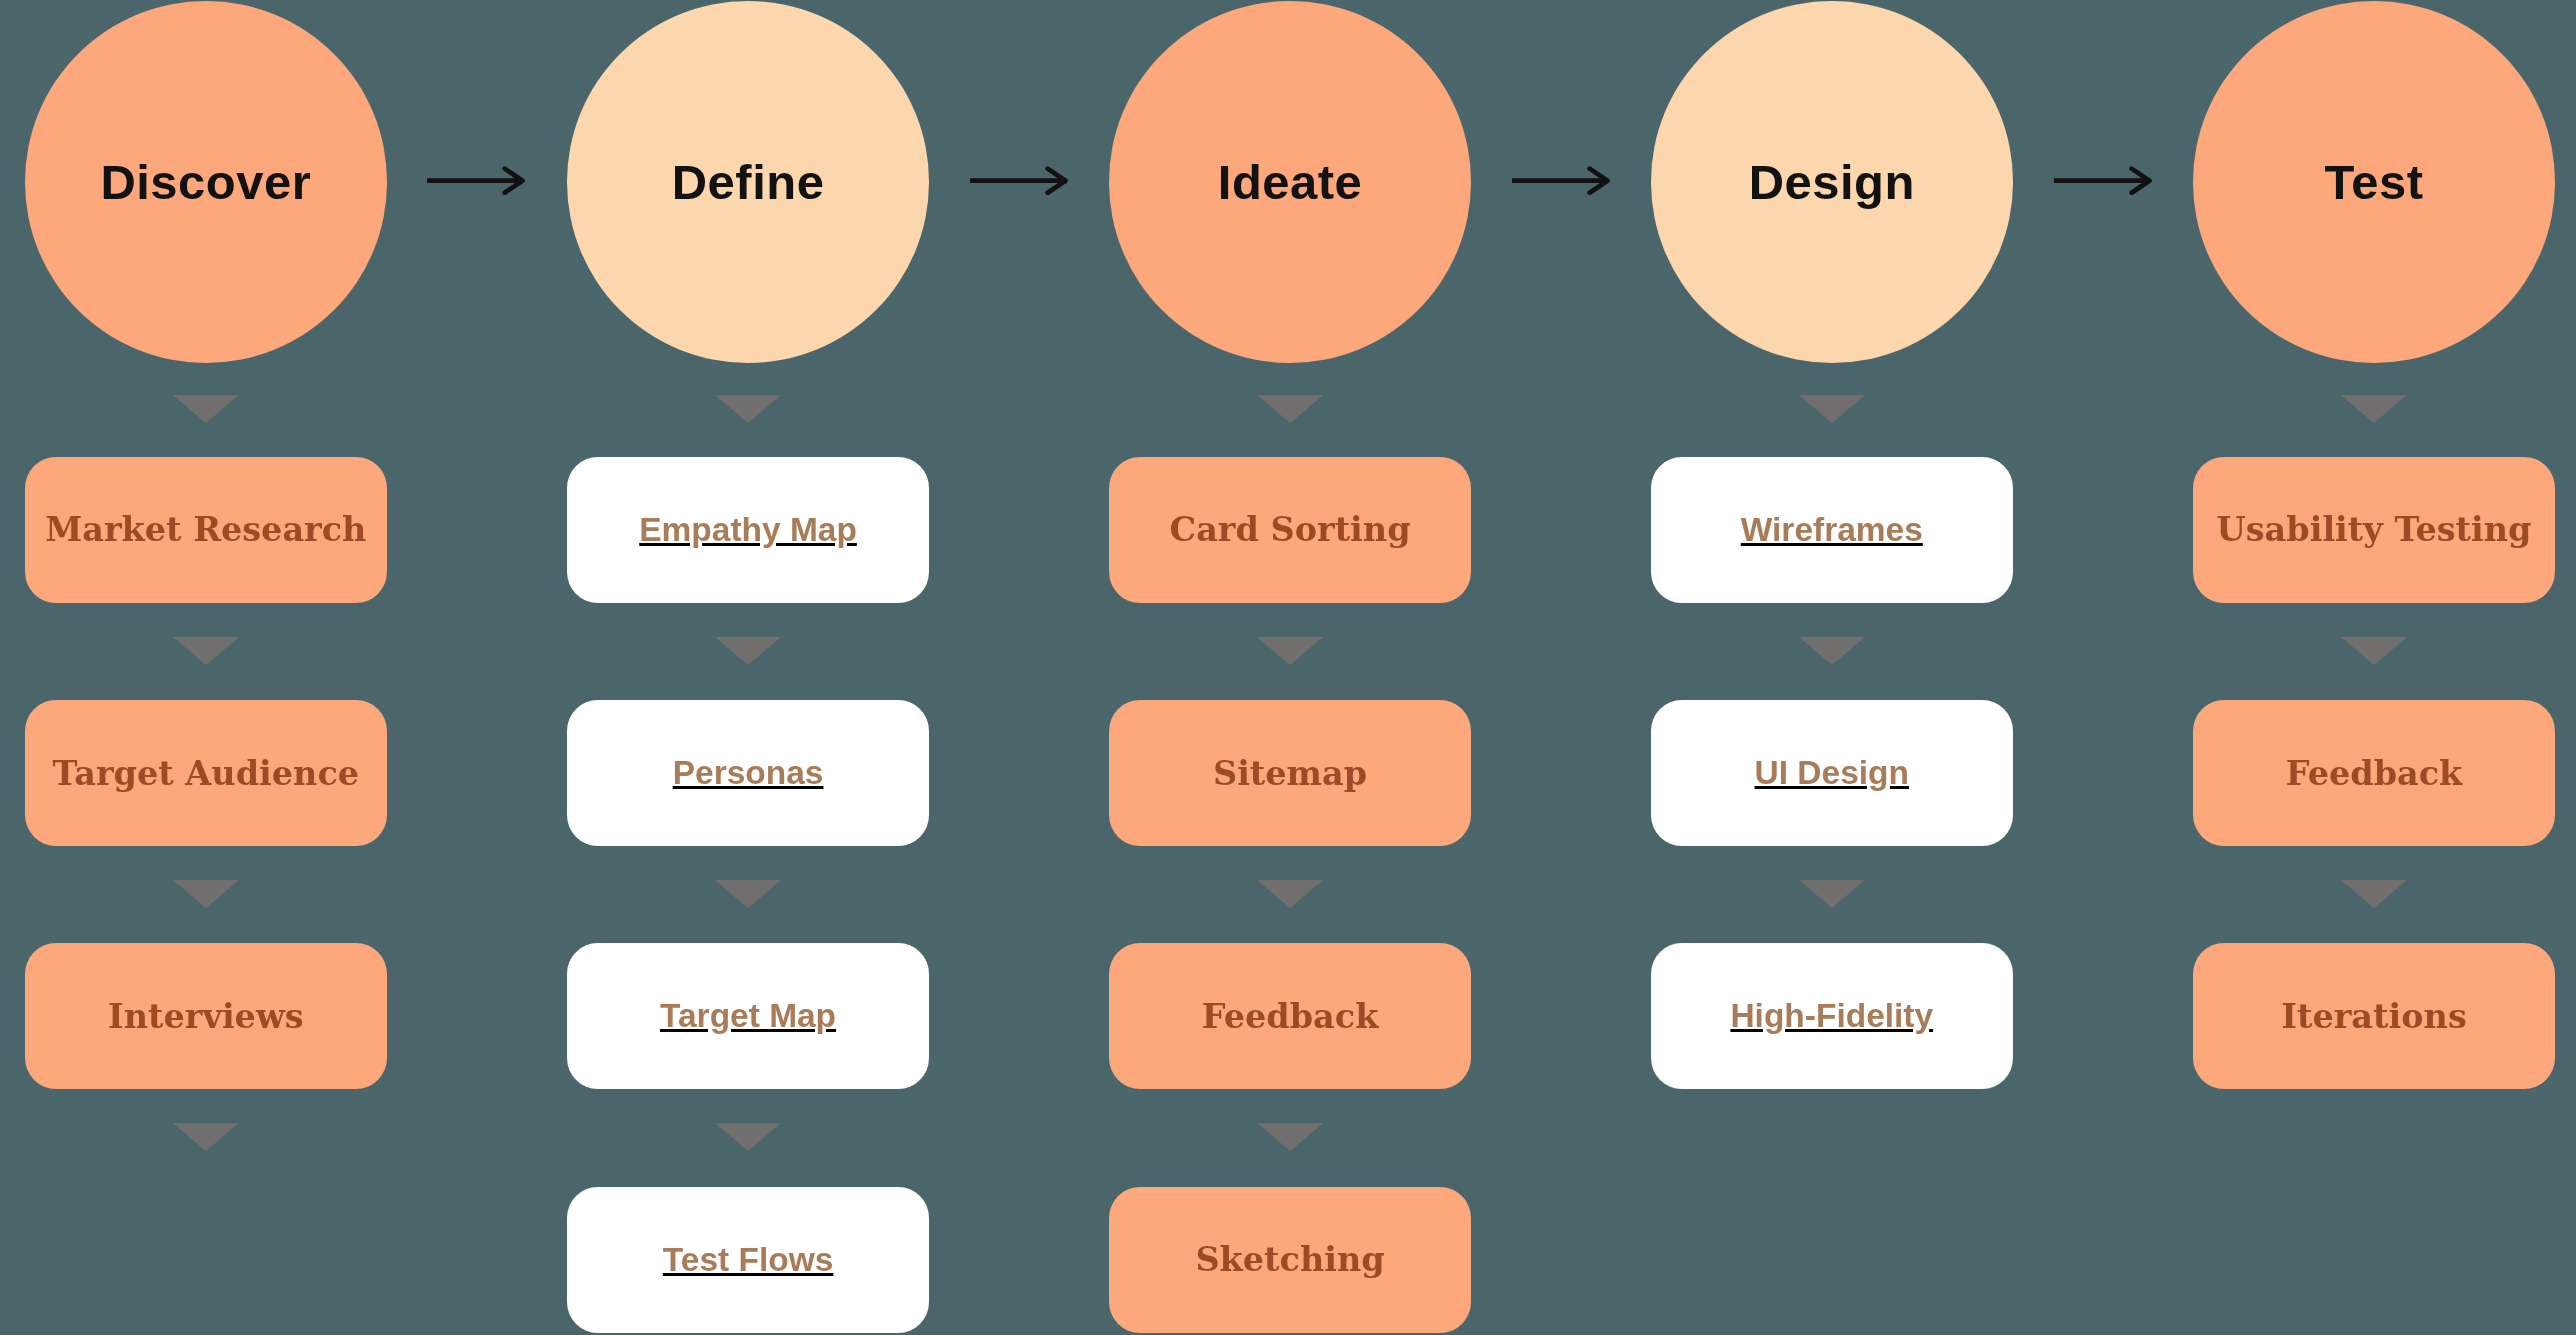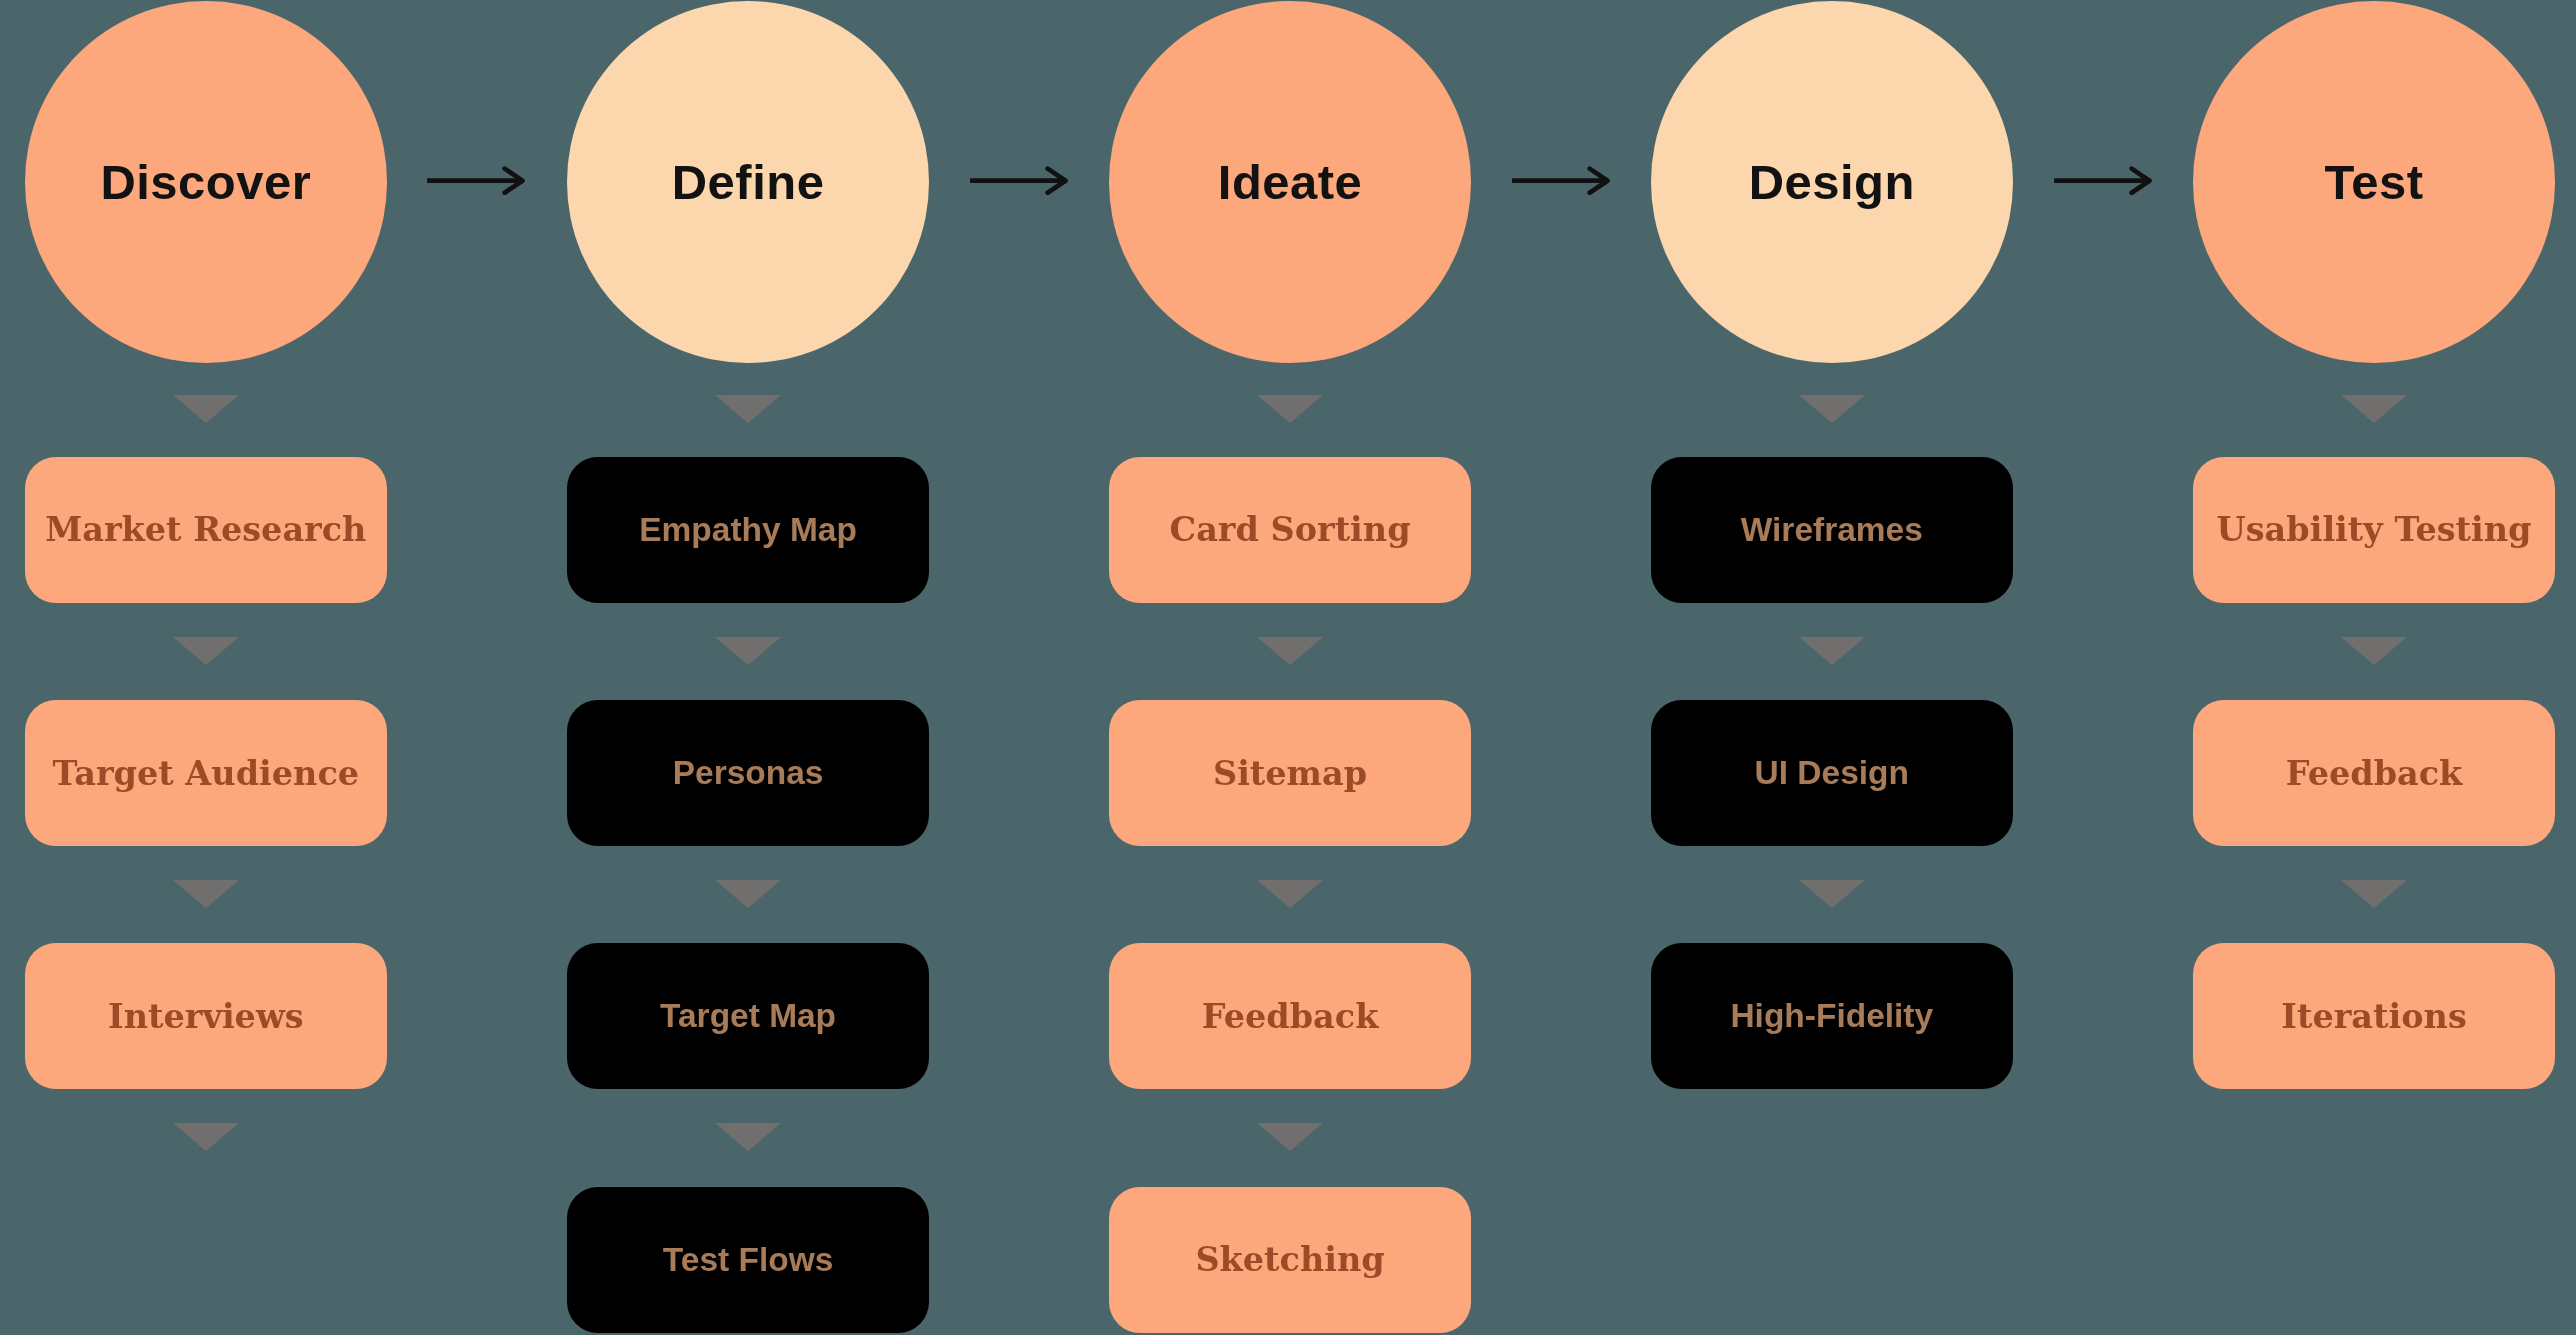--- a/index.html
+++ b/index.html
@@ -6,21 +6,21 @@
   .canvas{position:relative;width:100vw;height:51.83vw;background:#4B666B;overflow:hidden;
           font-family:"Liberation Sans",sans-serif;}
   .circle{position:absolute;width:14.04%;height:27.08%;border-radius:50%;
           display:flex;align-items:center;justify-content:center;top:0.08%;}
   .circle.salmon{background:#FCA77C;}
   .circle.peach{background:#FCD6AC;}
   .circle .lbl{font-size:1.9vw;font-weight:600;color:#121212;letter-spacing:0.02vw;}
   .box{position:absolute;width:14.04%;height:10.93%;border-radius:1.2vw;
        display:flex;align-items:center;justify-content:center;text-align:center;}
   .box.salmon{background:#FCA77C;border-radius:31px;}
-  .box.peach{background:#000000;text-decoration:underline;}
+  .box.peach{background:#ffffff;text-decoration:underline;}
   .box .lbl{font-size:1.3vw;font-weight:bold;}
   .box.salmon .lbl{color:#9C4B27;font-family:"DejaVu Serif",serif;}
   .box.peach .lbl{color:#A87C58;font-family:"Liberation Sans",sans-serif;}
   .tri{position:absolute;width:0;height:0;
        border-left:1.3vw solid transparent;border-right:1.3vw solid transparent;
        border-top:1.12vw solid #716F6E;}
   .arrow{position:absolute;width:3.93%;height:2.2%;}
   .arrow svg{width:100%;height:100%;display:block;}
 </style>
 </head>

